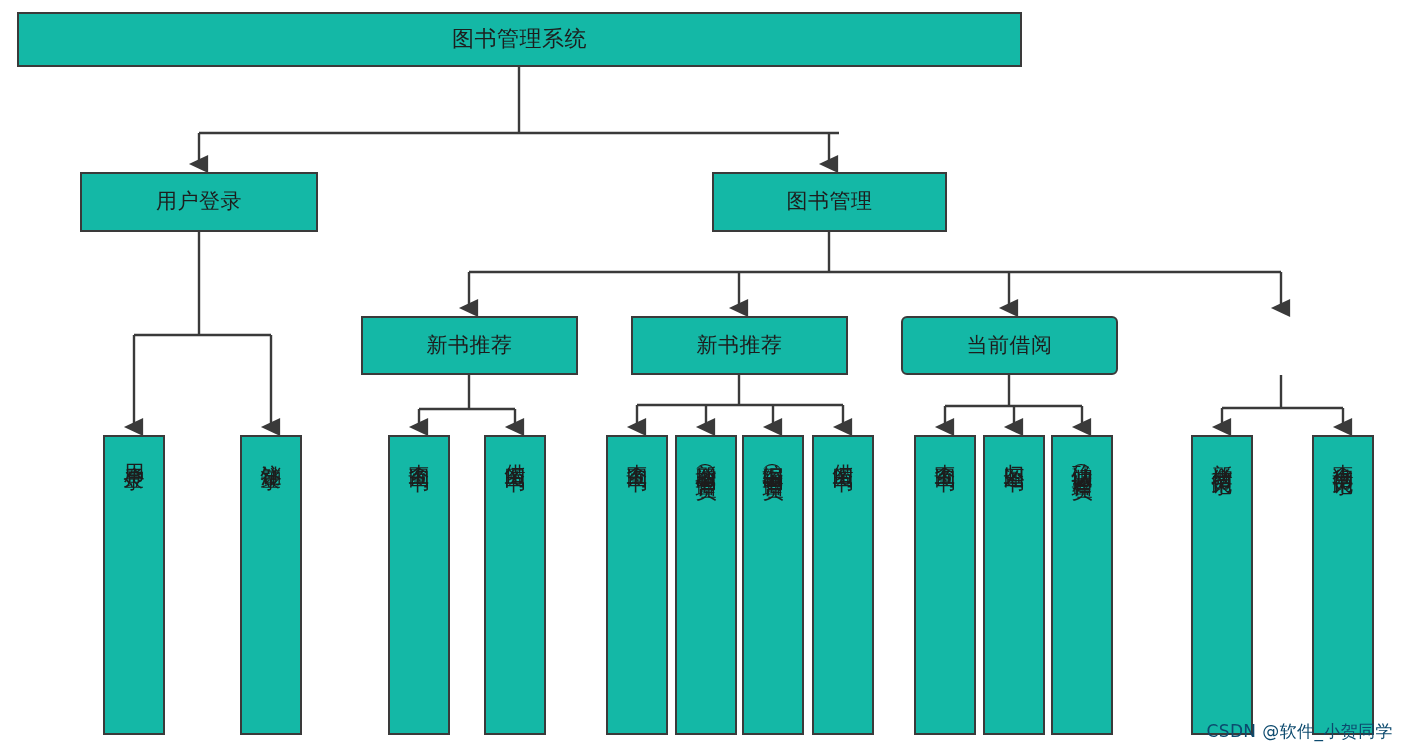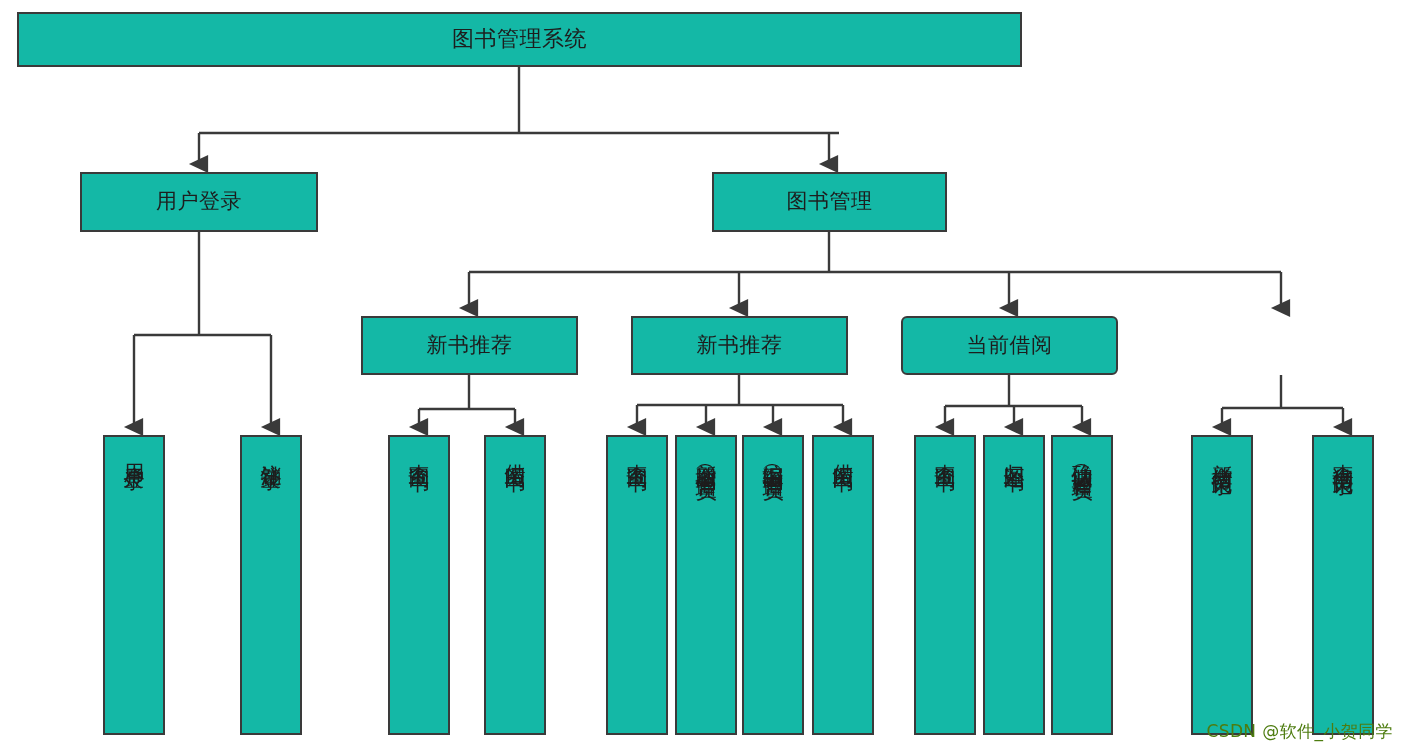--- a/index.html
+++ b/index.html
@@ -64,21 +64,21 @@
     line-height: 1.05;
     letter-spacing: 2.5px;
     white-space: nowrap;
     margin-top: 4px;
   }
   #watermark {
     position: absolute;
     right: 12px;
     bottom: 4px;
     font-size: 17px;
-    color: #4d7c0f;
+    color: #0c4a6e;
     letter-spacing: 0.4px;
     z-index: 5;
     white-space: nowrap;
     font-family: "DejaVu Sans", "Liberation Sans", sans-serif;
   }
 </style>
 </head>
 <body>
 
 <div id="diagram-root">

